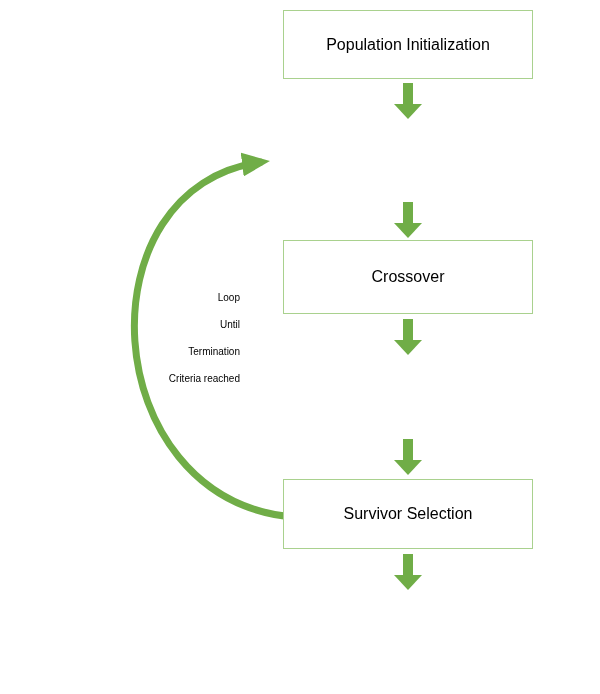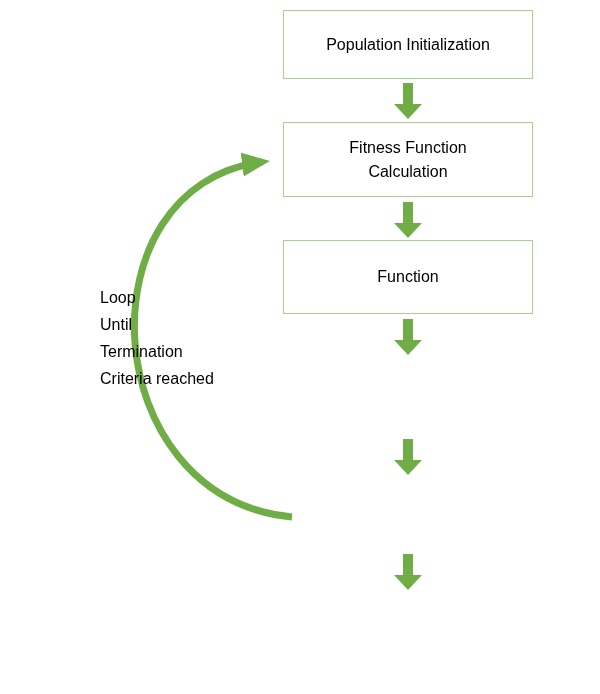--- a/index.html
+++ b/index.html
@@ -35,47 +35,46 @@
   }
   .a1{top:83px}.a2{top:202px}.a3{top:319px}.a4{top:439px}.a5{top:554px}
   .arrow-stem{width:10px;height:21px;background:var(--accent);}
   .arrow-head{
     width:0;height:0;
     border-left:14px solid transparent;border-right:14px solid transparent;
     border-top:15px solid var(--accent);
   }
   .loop-label{
     position:absolute;left:100px;top:284px;width:140px;
-    text-align:left;font-size:16px;line-height:27px;
+    text-align:right;font-size:10px;line-height:27px;
     white-space:pre-line;
   }
 </style>
 </head>
 <body>
 
 <div class="canvas">
 
   <svg class="loop-svg" width="600" height="694" viewBox="0 0 600 694" aria-hidden="true">
     <defs>
       <marker id="ah" markerUnits="userSpaceOnUse" markerWidth="28" markerHeight="24" refX="20" refY="12" orient="auto">
         <path d="M0,0 L28,12 L0,24 Z" style="fill:var(--accent)"></path>
       </marker>
     </defs>
     <path d="M 292 517 C 95 498, 80 185, 262 162" fill="none" style="stroke:var(--accent)" stroke-width="7" marker-end="url(#ah)"></path>
   </svg>
 
   <div class="node n0">
     <span>Population Initialization</span>
   </div>
-  <div class="node n1">
-    <span>Fitness Function
-Calculation</span>
+  <div class="node n2">
+    <span>Crossover</span>
   </div>
-  <div class="node n2">
-    <span>Function</span>
+  <div class="node n4">
+    <span>Survivor Selection</span>
   </div>
 
   <div class="down-arrow a1">
     <div class="arrow-stem"></div>
     <div class="arrow-head"></div>
   </div>
   <div class="down-arrow a2">
     <div class="arrow-stem"></div>
     <div class="arrow-head"></div>
   </div>

